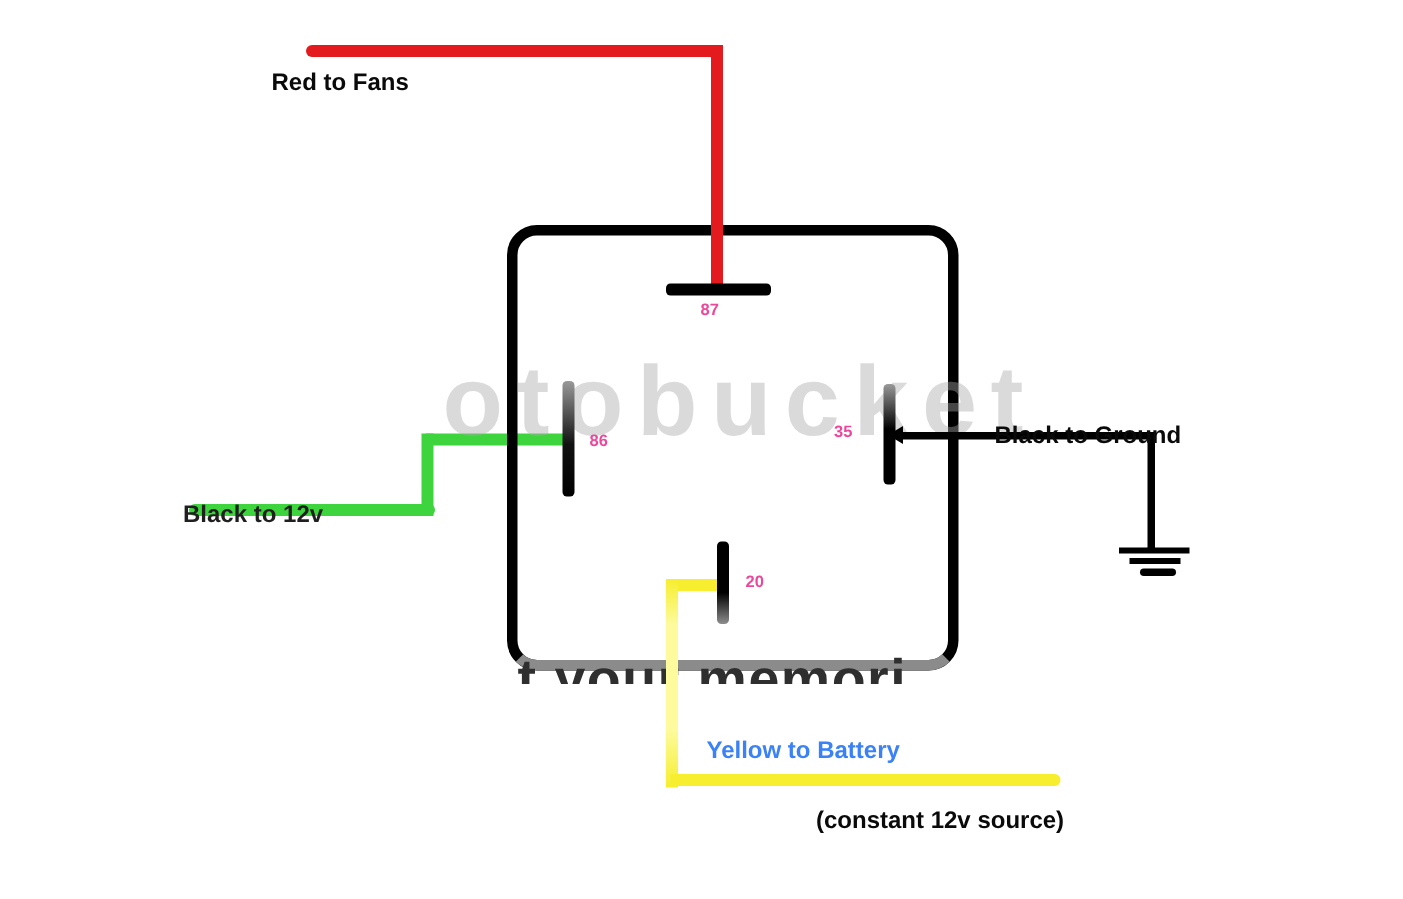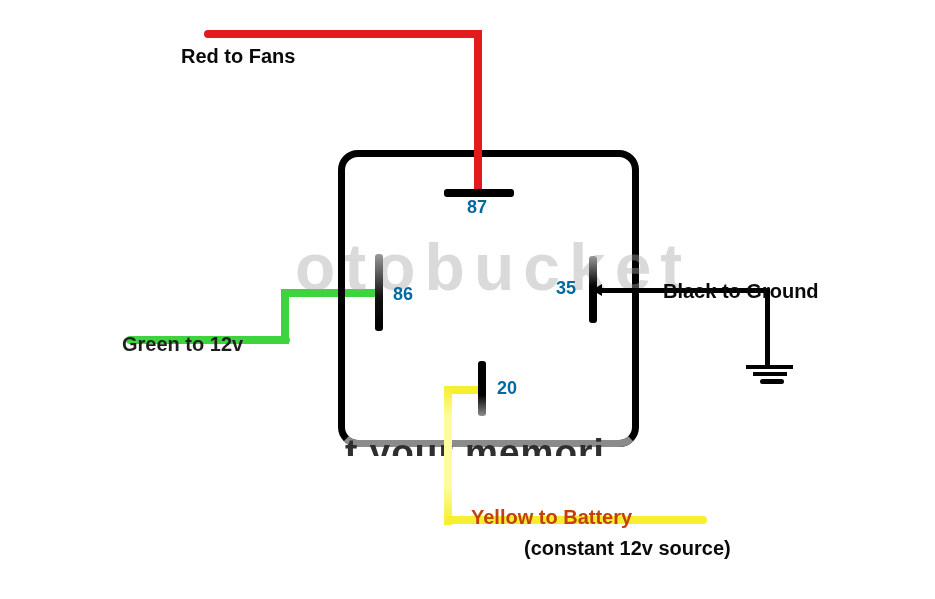--- a/index.html
+++ b/index.html
@@ -43,28 +43,28 @@
     border:7px solid transparent;border-bottom-color:#8b8b8b;border-radius:20px;}
 
   
   .term{position:absolute;z-index:4;border-radius:3px;}
   .t87{left:444px;top:189px;width:70px;height:8px;background:#000;}
   .t86{left:375px;top:254px;width:8px;height:77px;background:linear-gradient(#999,#111 55%,#000);}
   .t85{left:589px;top:256px;width:8px;height:67px;background:linear-gradient(#999,#000 45%);}
   .t30{left:478px;top:361px;width:8px;height:55px;background:linear-gradient(#000 62%,#8d8d8d);}
 
   
-  .lbl{position:absolute;z-index:5;font-weight:bold;color:#0a0a0a;font-size:20px;
+  .lbl{position:absolute;z-index:5;font-weight:bold;color:#0a0a0a;font-size:16px;
     line-height:24px;white-space:pre;}
   .lbl-red{left:181px;top:44px;}
   .lbl-green{left:122px;top:274px;line-height:28px;color:#1f1f1f;}
   .lbl-black{left:663px;top:251px;margin-top:28px;}
-  .lbl-yellow{left:471px;top:489px;color:#c2410c;margin-top:16px;}
-  .lbl-yellow-sub{left:524px;top:536px;}
-  .tlbl{position:absolute;z-index:5;font-weight:bold;color:#0369a1;font-size:18px;line-height:14px;}
+  .lbl-yellow{left:471px;top:489px;color:#3b82f6;}
+  .lbl-yellow-sub{left:544px;top:536px;}
+  .tlbl{position:absolute;z-index:5;font-weight:bold;color:#ec4899;font-size:11px;line-height:14px;}
   .t87-lbl{left:467px;top:200px;}
   .t86-lbl{left:393px;top:287px;}
   .t85-lbl{left:556px;top:281px;}
   .t30-lbl{left:497px;top:381px;}
 
   
   .wm-center{left:295px;top:234px;width:500px;height:66px;z-index:3;overflow:hidden;
     font-weight:bold;font-size:66px;line-height:66px;letter-spacing:9px;
     color:#a9a9a9;opacity:.42;white-space:nowrap;}
   .wm-bottom-clip{left:345px;top:434px;width:335px;height:22px;z-index:3;overflow:hidden;}
@@ -109,19 +109,19 @@
   <div class="term t85"></div>
   <div class="term t30"></div>
 
   <div class="tlbl t87-lbl">87</div>
   <div class="tlbl t86-lbl">86</div>
   <div class="tlbl t85-lbl">35</div>
   <div class="tlbl t30-lbl">20</div>
 
   <div class="lbl lbl-red">Red to Fans</div>
   <div class="lbl lbl-green">
-    <div>Green to 12v</div>
+    <div>Black to 12v</div>
   </div>
   <div class="lbl lbl-black">Black to Ground</div>
   <div class="lbl lbl-yellow">Yellow to Battery</div>
   <div class="lbl lbl-yellow-sub">(constant 12v source)</div>
 
 </div>
 
 </body></html>

